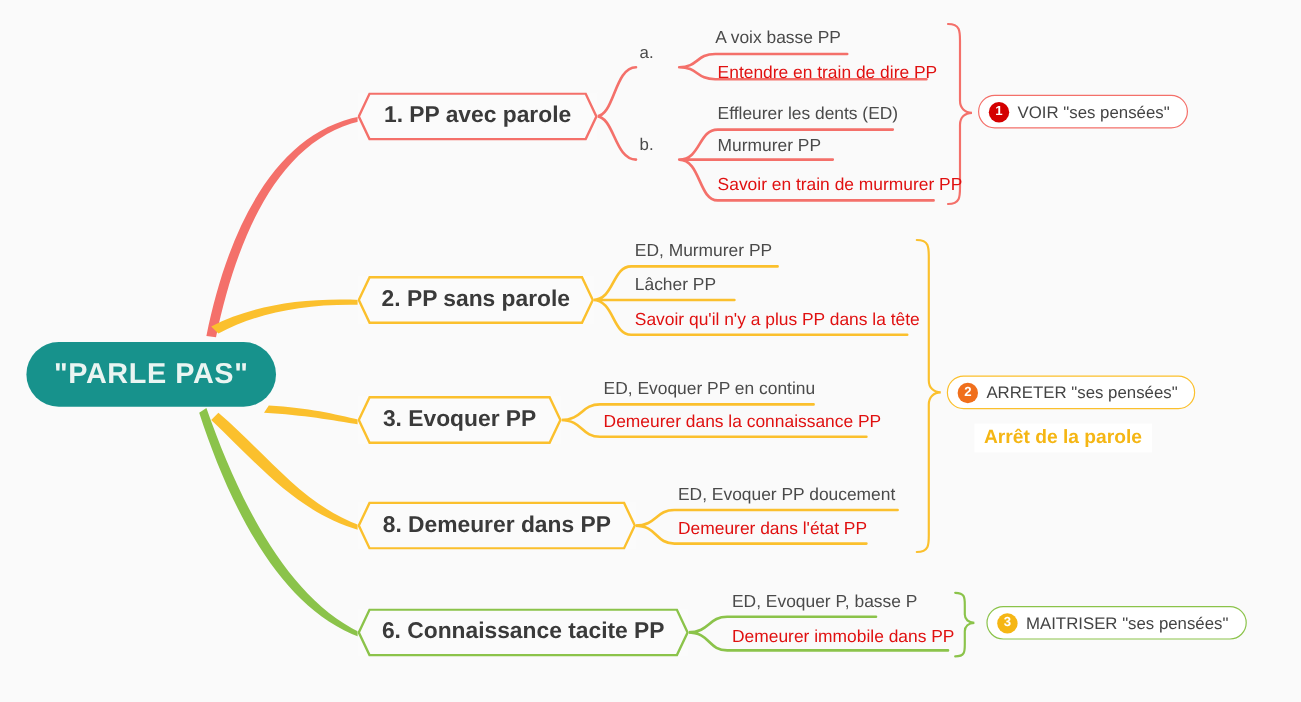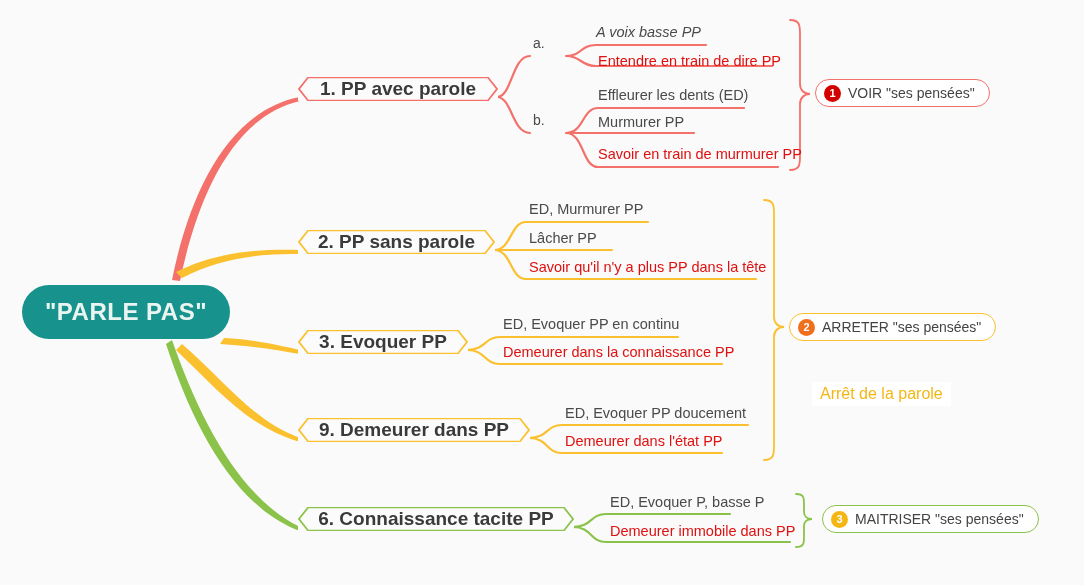--- a/index.html
+++ b/index.html
@@ -23,21 +23,21 @@
     display:flex;align-items:center;justify-content:center;
     color:#EAF5F2;
     font-size:24px;font-weight:bold;
     letter-spacing:.5px;
     z-index:5;
   }
 
   
   .hex{
     position:absolute;
-    height:24px;
+    height:40px;
     display:flex;align-items:center;justify-content:center;
     color:#3a3a3a;
     font-size:19px;font-weight:bold;
     background:#fbfbfb;
     z-index:4;
     padding:4px 22px;
     box-sizing:border-box;
   }
   .hexbg{position:absolute;left:0;top:0;width:100%;height:100%;z-index:-1;}
   .hex span{position:relative;z-index:1;white-space:nowrap;}
@@ -83,26 +83,25 @@
   }
   .pill.red{border:1.6px solid #F4706A;}
   .pill.red .badge{background:#D40000;}
   .pill.orange{border:1.6px solid #FBC02D;}
   .pill.orange .badge{background:#F06F1C;}
   .pill.green{border:1.6px solid #8BC34A;}
   .pill.green .badge{background:#F5B614;}
 
   .summary{
     position:absolute;
-    font-size:16px;font-weight:normal;
+    font-size:16px;font-weight:bold;
     background:#fff;
     padding:3px 8px;
     z-index:4;
     white-space:nowrap;
-    margin-top:29px;
   }
   .summary.amber{color:#F5B614;}
   .summary.teal{color:#17928C;}
 </style>
 </head>
 <body>
 
 <div id="canvas">
 
   <svg class="links" viewBox="0 0 1084 585">
@@ -161,34 +160,34 @@
     <svg class="hexbg" viewBox="0 0 170 40" preserveAspectRatio="none">
       <path d="M10,1 L160,1 L169,20 L160,39 L10,39 L1,20 Z" fill="#fbfbfb" stroke="#FBC02D" stroke-width="2"></path>
     </svg>
     <span>3. Evoquer PP</span>
   </div>
 
   <div class="hex" style="left:298px;top:418px;width:232px;">
     <svg class="hexbg" viewBox="0 0 232 40" preserveAspectRatio="none">
       <path d="M10,1 L222,1 L231,20 L222,39 L10,39 L1,20 Z" fill="#fbfbfb" stroke="#FBC02D" stroke-width="2"></path>
     </svg>
-    <span>9. Demeurer dans PP</span>
+    <span>8. Demeurer dans PP</span>
   </div>
 
   <div class="hex" style="left:298px;top:507px;width:276px;">
     <svg class="hexbg" viewBox="0 0 276 40" preserveAspectRatio="none">
       <path d="M10,1 L266,1 L275,20 L266,39 L10,39 L1,20 Z" fill="#fbfbfb" stroke="#8BC34A" stroke-width="2"></path>
     </svg>
     <span>6. Connaissance tacite PP</span>
   </div>
 
   <div class="sublabel" style="left:533px;top:35px;">a.</div>
   <div class="sublabel" style="left:533px;top:112px;">b.</div>
 
-  <div class="leaf dark" style="left:596px;top:23px;font-style:italic;">A voix basse PP</div>
+  <div class="leaf dark" style="left:596px;top:23px;">A voix basse PP</div>
   <div class="leaf red" style="left:598px;top:52px;">Entendre en train de dire PP</div>
 
   <div class="leaf dark" style="left:598px;top:86px;">Effleurer les dents (ED)</div>
   <div class="leaf dark" style="left:598px;top:113px;">Murmurer PP</div>
   <div class="leaf red" style="left:598px;top:145px;">Savoir en train de murmurer PP</div>
 
   <div class="leaf dark" style="left:529px;top:200px;">ED, Murmurer PP</div>
   <div class="leaf dark" style="left:529px;top:229px;">Lâcher PP</div>
   <div class="leaf red" style="left:529px;top:258px;">Savoir qu'il n'y a plus PP dans la tête</div>
 

